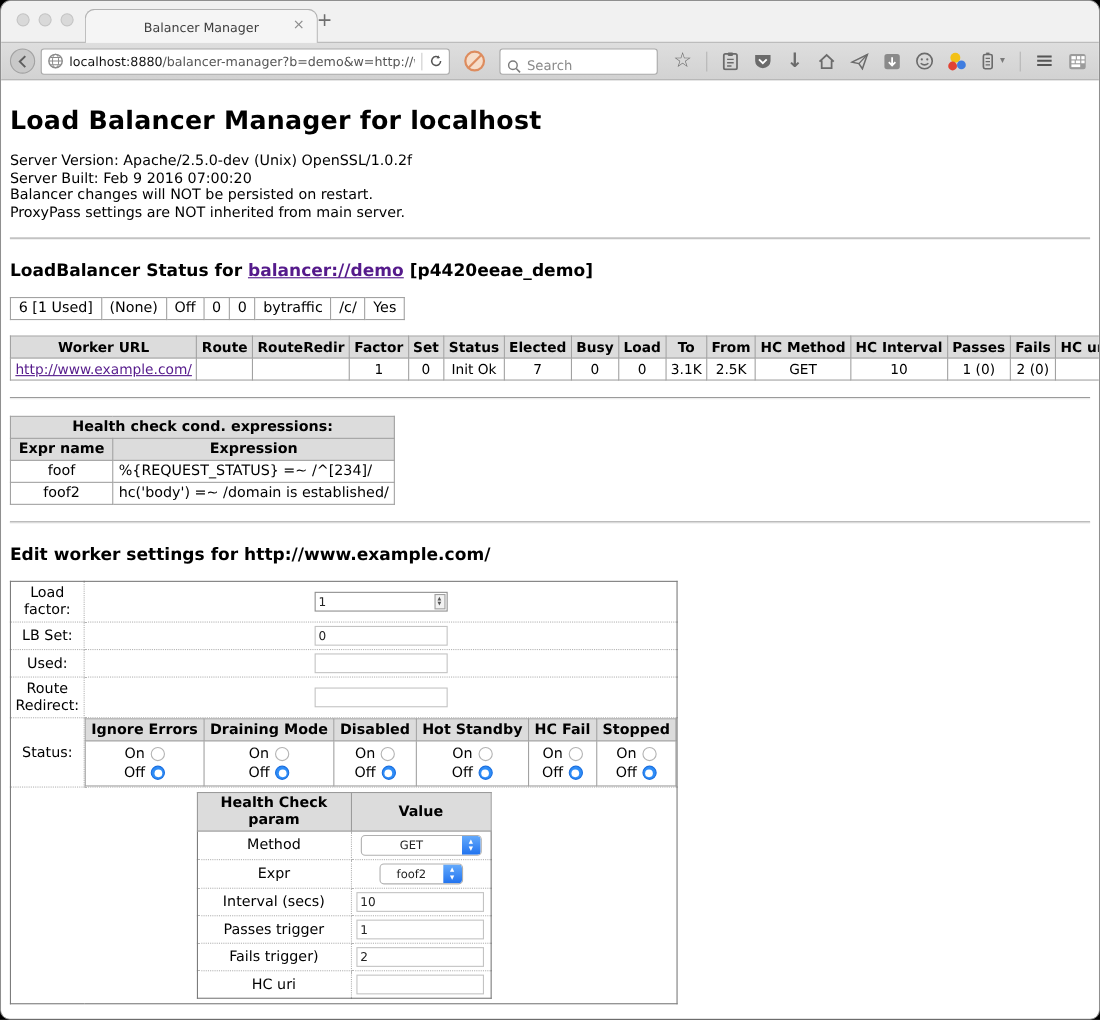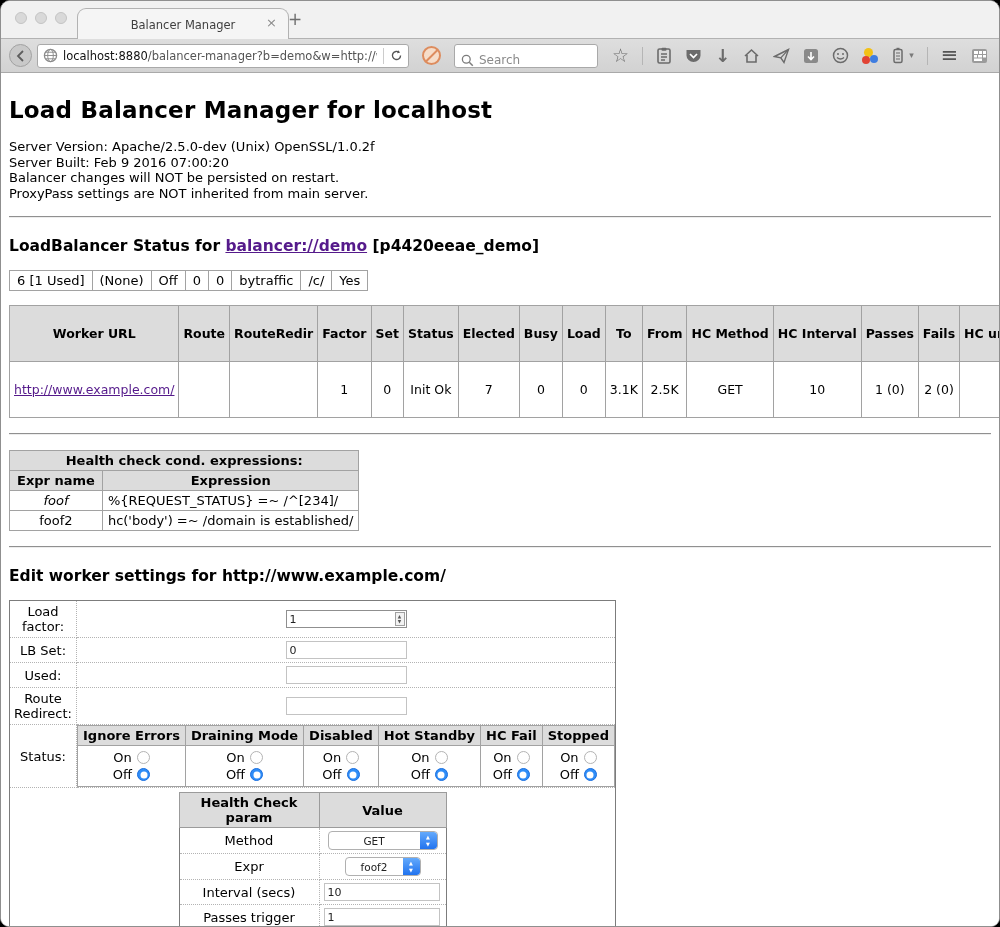--- a/index.html
+++ b/index.html
@@ -53,21 +53,21 @@
   h3 { font-size:15.5px; margin:19px 0 15px 0; }
   h3 a { color:#551a8b; }
   .content a { color:#551a8b; }
 
   table { border-collapse:collapse; font-size:13px; }
   th, td { border:1px solid #a2a2a2; text-align:center; }
   table.data { border:1px solid #6d6d6d; }
   table.data th { background:#dcdcdc; padding:2px 7px; white-space:nowrap; }
   table.data td { padding:2px 7px; background:#fff; white-space:nowrap; }
   table.worker { width:985px; font-size:12.5px; margin-top:14px; }
-  table.worker th, table.worker td { padding:20px 4px;margin-left:32px; }
+  table.worker th, table.worker td { padding:2px 4px;margin-left:32px; }
   table.cond td.expr { text-align:left; padding:2px 5px; }
 
   table.formtable { width:564px; border:1px solid #7c7c7c; margin-top:2px; }
   table.formtable > tbody > tr > td { border:1px dotted #b3b3b3; padding:3px 4px; background:#fff; }
   td.flabel { width:100px; font-size:13px; height:25px; }
   td.fval { text-align:center; }
   .inwrap { position:relative; display:inline-block; }
   input.txt { width:121px; height:18px; border:1px solid #c3c3c3; font-size:11px;
               font-family:"DejaVu Sans",sans-serif; padding:0 3px; background:#fff; color:#222; }
   input.numfld { border:1px solid #8f8f8f; }
@@ -282,21 +282,21 @@
     <table class="data cond">
       <tbody>
           <tr>
             <th colspan="2">Health check cond. expressions:</th>
           </tr>
       <tr>
         <th>Expr name</th>
         <th>Expression</th>
       </tr>
       <tr>
-        <td style="padding:2px 10px;font-style:italic;">foof</td>
+        <td style="padding:2px 10px;">foof</td>
         <td class="expr">%{REQUEST_STATUS} =~ /^[234]/</td>
       </tr>
       <tr>
         <td style="padding:2px 10px;">foof2</td>
         <td class="expr">hc('body') =~ /domain is established/</td>
       </tr>
     </tbody>
       </table>
 
     <hr>

